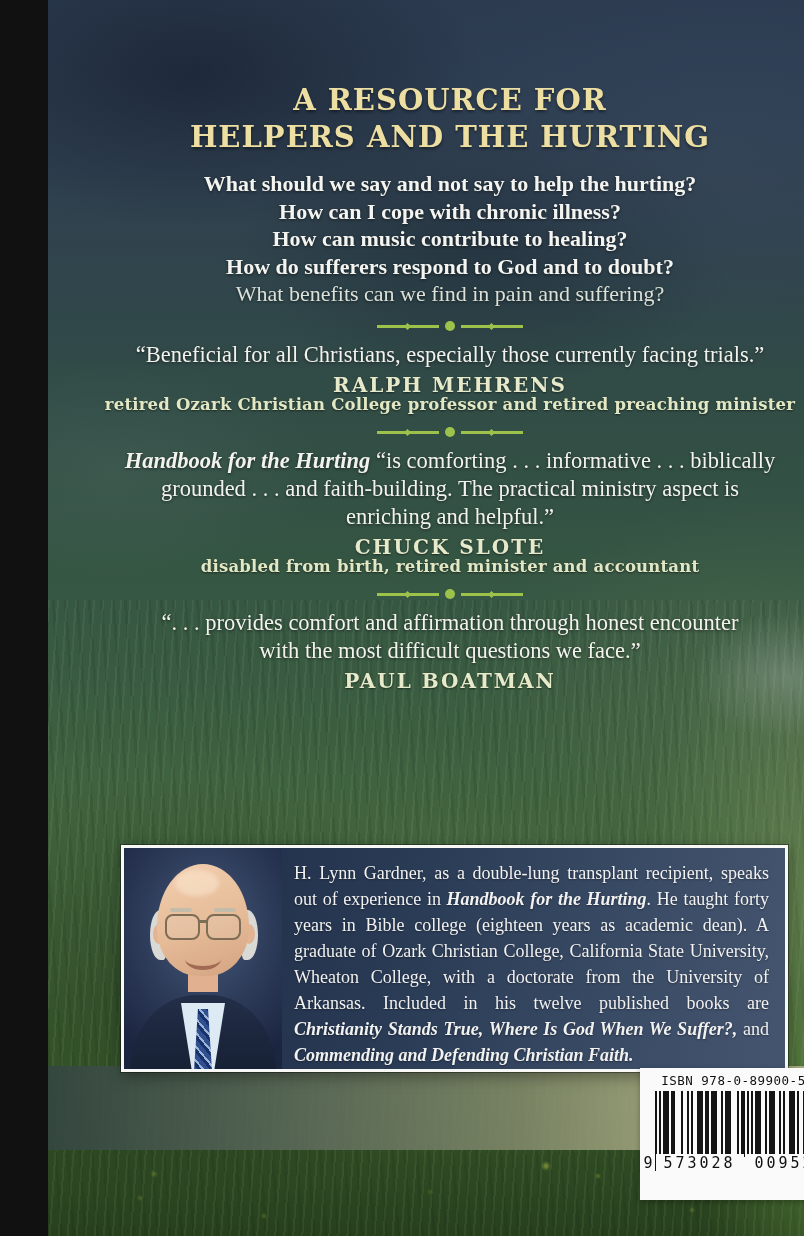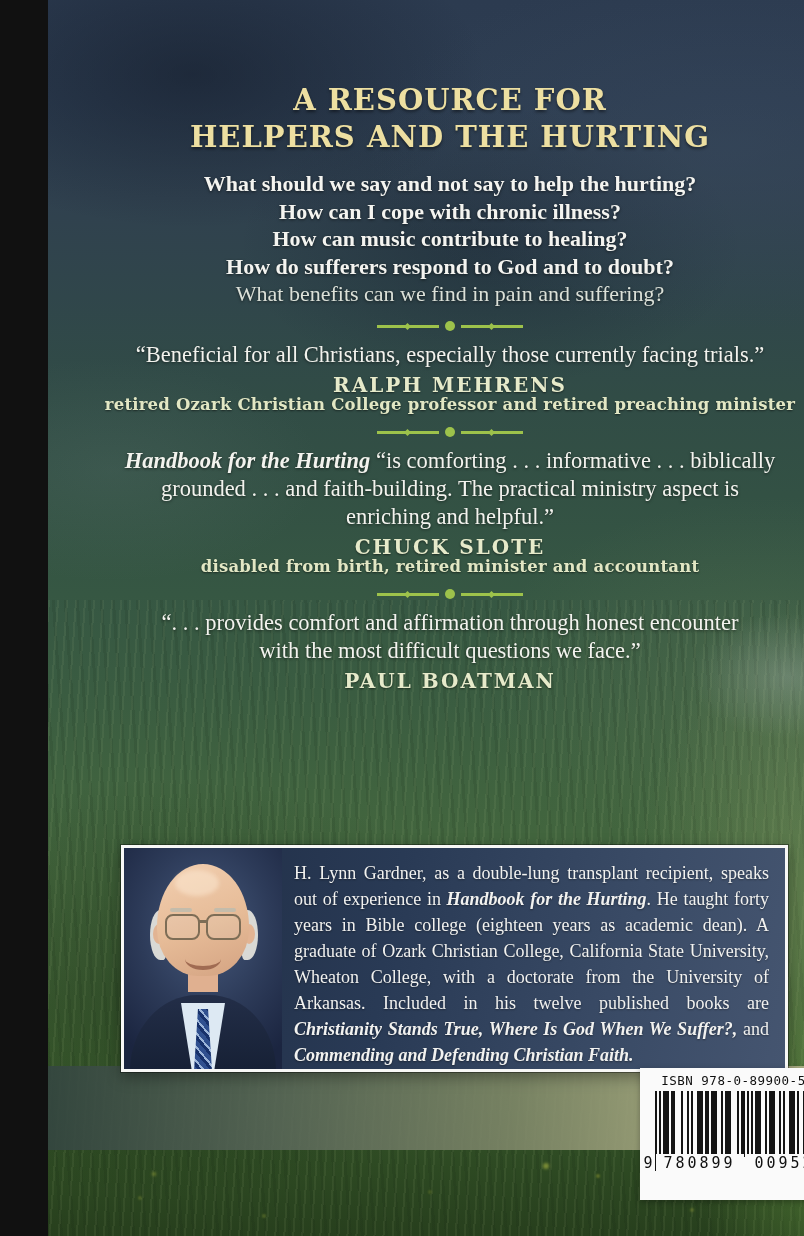--- a/index.html
+++ b/index.html
@@ -302,18 +302,18 @@
           <div class="bar on"></div>
           <div class="bar on"></div>
           <div class="bar on"></div>
           <div class="bar"></div>
           <div class="bar on tall"></div>
           <div class="bar tall"></div>
           <div class="bar on tall"></div>
         </div>
       <div class="digits">
         <span class="lead">9</span>
-        <span class="grp">780899</span>
+        <span class="grp">573028</span>
         <span class="grp">009521</span>
       </div>
     </div>
   </div>
 </div>
 
 </body></html>

